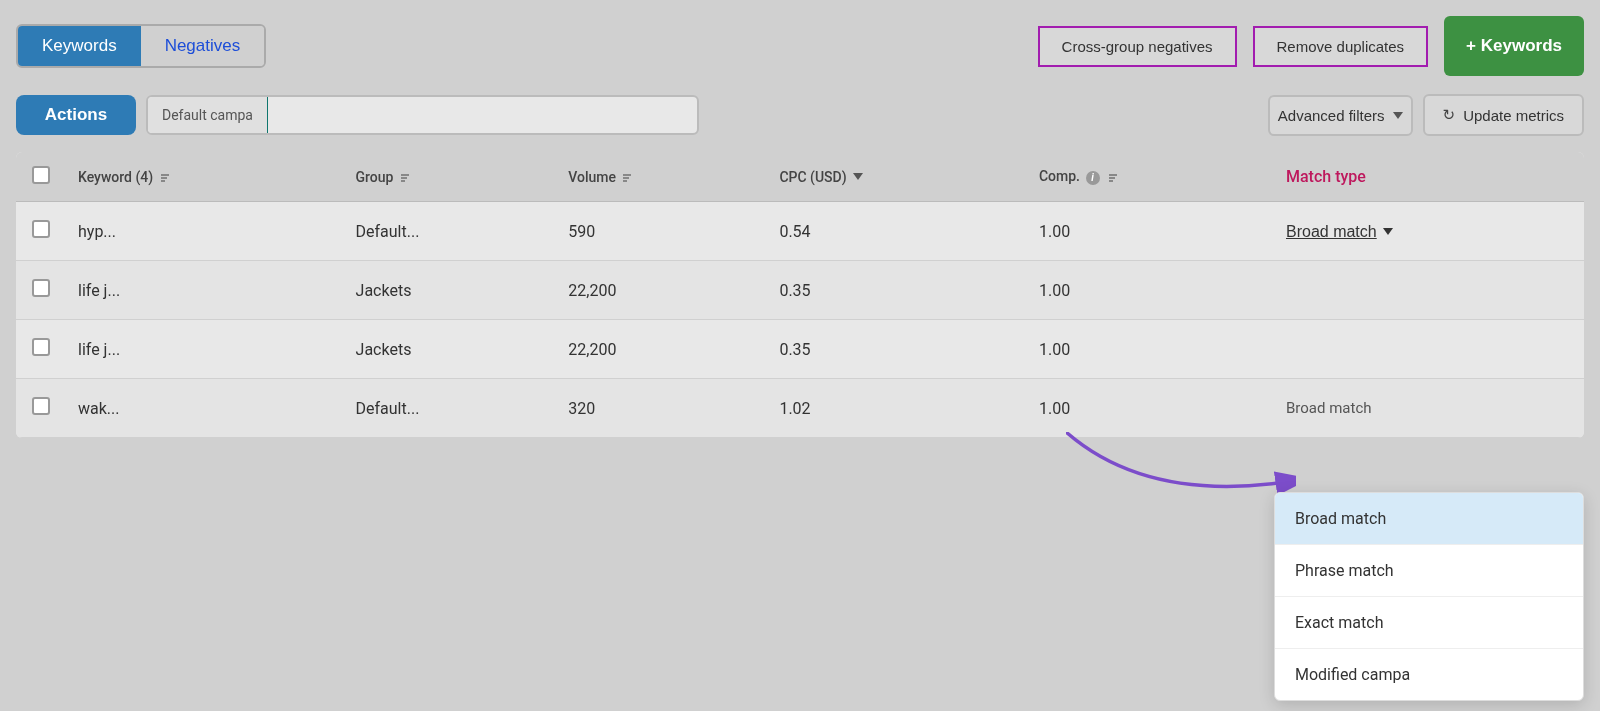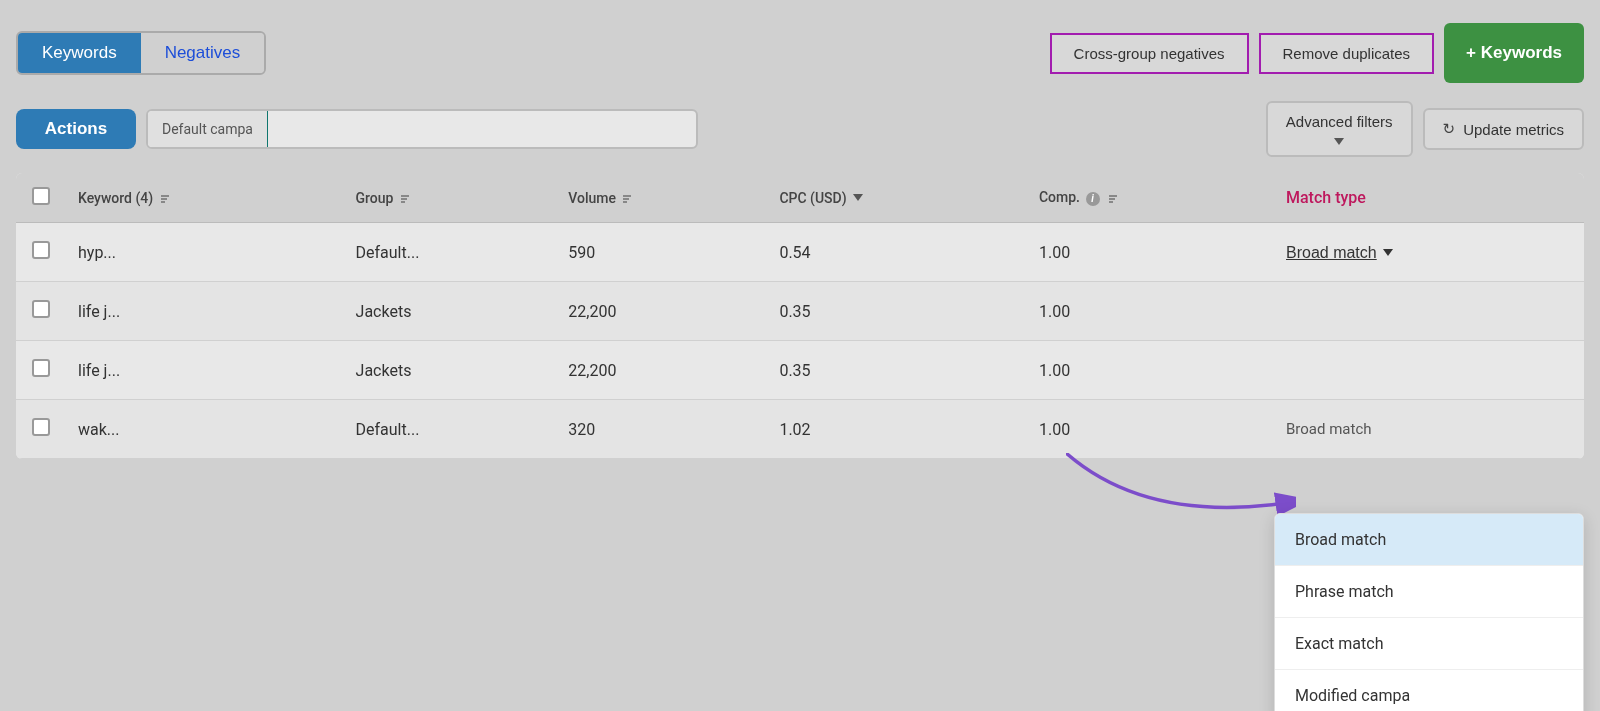--- a/index.html
+++ b/index.html
@@ -10,22 +10,21 @@
       height: 711px;
       overflow: hidden;
       font-size: 15px;
     }
 
     .top-bar {
       background: #d0d0d0;
       display: flex;
       align-items: center;
       padding: 16px 16px 10px 16px;
-      gap: 10px;
-      margin-top: 7px;
+      gap: 16px;
     }
 
     .tab-group {
       display: flex;
       border: 2px solid #aaa;
       border-radius: 6px;
       overflow: hidden;
     }
 
     .tab {
@@ -112,32 +111,31 @@
       flex: 1;
       border: none;
       background: #e8e8e8;
       padding: 10px 14px;
       font-size: 15px;
       color: #888;
       outline: none;
     }
 
     .btn-advanced-filters {
-      padding: 10px 18px;
+      padding: 10px 8px;
       font-size: 15px;
       background: #d8d8d8;
       border: 2px solid #bbb;
       border-radius: 6px;
       color: #333;
       cursor: pointer;
       white-space: nowrap;
       display: flex;
       align-items: center;
       gap: 8px;
-      flex-direction: column;
     }
 
     .btn-update-metrics {
       padding: 10px 18px;
       font-size: 15px;
       background: #d8d8d8;
       border: 2px solid #bbb;
       border-radius: 6px;
       color: #333;
       cursor: pointer;

